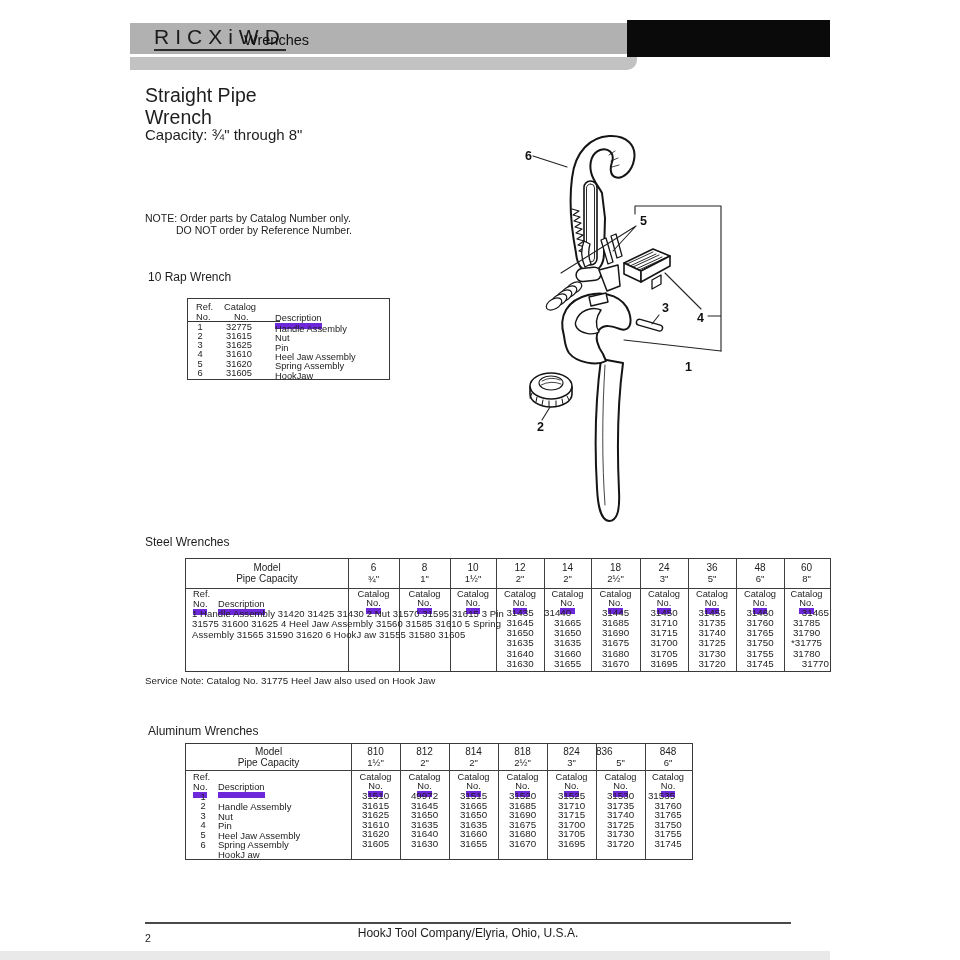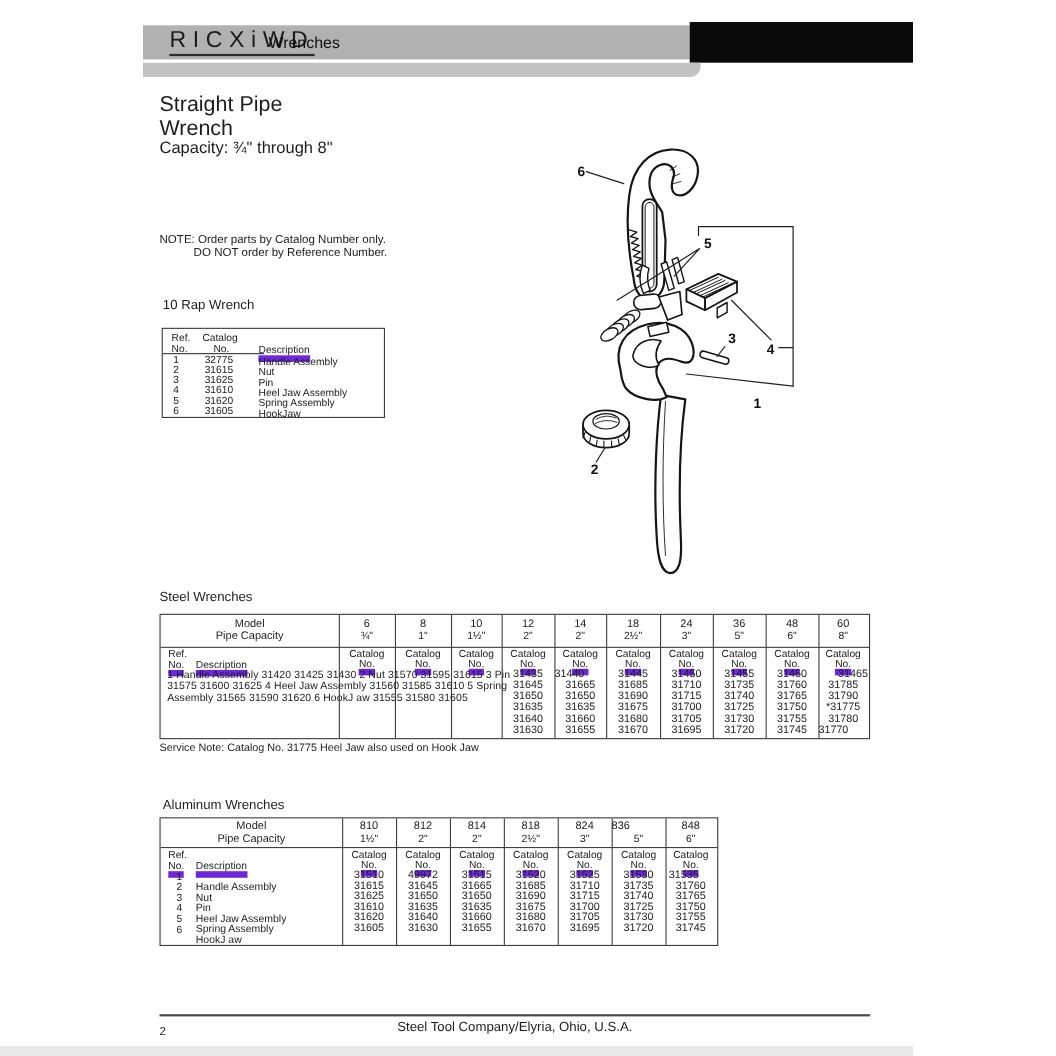--- a/index.html
+++ b/index.html
@@ -3,21 +3,21 @@
 <meta charset="utf-8">
 <style>
   html,body{margin:0;padding:0;background:#fff;}
   #page{position:relative;width:960px;height:960px;background:#ffffff;overflow:hidden;
         font-family:"Liberation Sans",sans-serif;color:#1d1d1d;}
   .t{position:absolute;white-space:nowrap;color:#1d1d1d;line-height:1.05;}
   .center{text-align:center;}
   .ul{border-bottom:6px solid #6d28d9;padding-bottom:0px;}
   .vline{position:absolute;top:0;bottom:0;width:1px;background:#3f3f3f;}
   .hline{position:absolute;left:0;right:0;height:1px;background:#3f3f3f;}
-  .tablebox{position:absolute;border:1.5px solid #3a3a3a;box-sizing:border-box;background:transparent;}
+  .tablebox{position:absolute;border:1.5px solid #3a3a3a;box-sizing:border-box;background:transparent;margin-left:40px;}
   .fs93{font-size:9.3px;} .fs95{font-size:9.5px;} .fs98{font-size:9.8px;}
   .fs10{font-size:10px;} .fs105{font-size:10.5px;}
   .fs12{font-size:12px;} .fs145{font-size:14.5px;} .fs15{font-size:15px;} .fs19{font-size:19.5px;}
   svg text{font-family:"Liberation Sans",sans-serif;font-weight:bold;}
 </style>
 </head>
 <body>
 
 <div id="page">
 
@@ -235,21 +235,21 @@
       <div class="t" style="left: 550px; width: 48px; text-align: center; top: 100px; font-size: 9.8px;">31745</div>
       <div class="t" style="left: 598px; width: 45px; text-align: center; top: 3.5px; font-size: 10px;">60</div>
       <div class="t" style="left: 598px; width: 45px; text-align: center; top: 14.5px; font-size: 9.5px;">8"</div>
       <div class="t" style="left: 598px; width: 45px; text-align: center; top: 31px; font-size: 9.3px;">Catalog</div>
       <div class="t" style="left: 598px; width: 45px; text-align: center; top: 40px; font-size: 9.3px;"><span class="ul">No.</span></div>
       <div class="t" style="left: 598px; width: 45px; text-align: right; top: 48.5px; font-size: 9.8px;">31465</div>
       <div class="t" style="left: 598px; width: 45px; text-align: center; top: 58.8px; font-size: 9.8px;">31785</div>
       <div class="t" style="left: 598px; width: 45px; text-align: center; top: 69.1px; font-size: 9.8px;">31790</div>
       <div class="t" style="left: 598px; width: 45px; text-align: center; top: 79.4px; font-size: 9.8px;">*31775</div>
       <div class="t" style="left: 598px; width: 45px; text-align: center; top: 89.7px; font-size: 9.8px;">31780</div>
-      <div class="t" style="left: 598px; width: 45px; text-align: left; top: 100px; font-size: 9.8px;">31770</div>
+      <div class="t" style="left: 598px; width: 45px; text-align: right; top: 100px; font-size: 9.8px;">31770</div>
     </div>
   <div class="t fs98" style="left:145px;top:676px;">Service Note: Catalog No. 31775 Heel Jaw also used on Hook Jaw</div>
 
   <div class="t fs12" style="left:148px;top:725px;">Aluminum Wrenches</div>
   <div id="aluminum-table" class="tablebox" style="left:145px;top:743px;width:508px;height:117px;">
     <div class="hline" style="top:26px;"></div>
     <div class="t fs10 center" style="left:0;top:3px;width:165px;">Model</div>
     <div class="t fs10 center" style="left:0;top:14px;width:165px;">Pipe Capacity</div>
     <div class="t fs93" style="left:7px;top:29px;">Ref.</div>
     <div class="t fs93" style="left:7px;top:39px;"><span class="ul">No.</span></div>
@@ -339,16 +339,16 @@
       <div class="t" style="left: 10px; top: 96.5px; width: 14px; text-align: center; font-size: 9.3px;">6</div>
       <div class="t" style="left: 32px; top: 58px; font-size: 9.5px;">Handle Assembly</div>
       <div class="t" style="left: 32px; top: 67.6px; font-size: 9.5px;">Nut</div>
       <div class="t" style="left: 32px; top: 77.2px; font-size: 9.5px;">Pin</div>
       <div class="t" style="left: 32px; top: 86.8px; font-size: 9.5px;">Heel Jaw Assembly</div>
       <div class="t" style="left: 32px; top: 96.4px; font-size: 9.5px;">Spring Assembly</div>
       <div class="t" style="left: 32px; top: 106px; font-size: 9.5px;">HookJ aw</div>
     </div>
 
   <div style="position:absolute;left:145px;top:922px;width:646px;height:2px;background:#4a4a4a;"></div>
-  <div class="t fs12 center" style="left:145px;top:927px;width:646px;">Steel Tool Company/Elyria, Ohio, U.S.A.</div>
+  <div class="t fs12 center" style="left:145px;top:927px;width:646px;">HookJ Tool Company/Elyria, Ohio, U.S.A.</div>
   <div class="t fs105" style="left:145px;top:933px;">2</div>
   <div style="position:absolute;left:0;top:951px;width:830px;height:9px;background:#e9e9e9;"></div>
 </div>
 
 </body></html>

